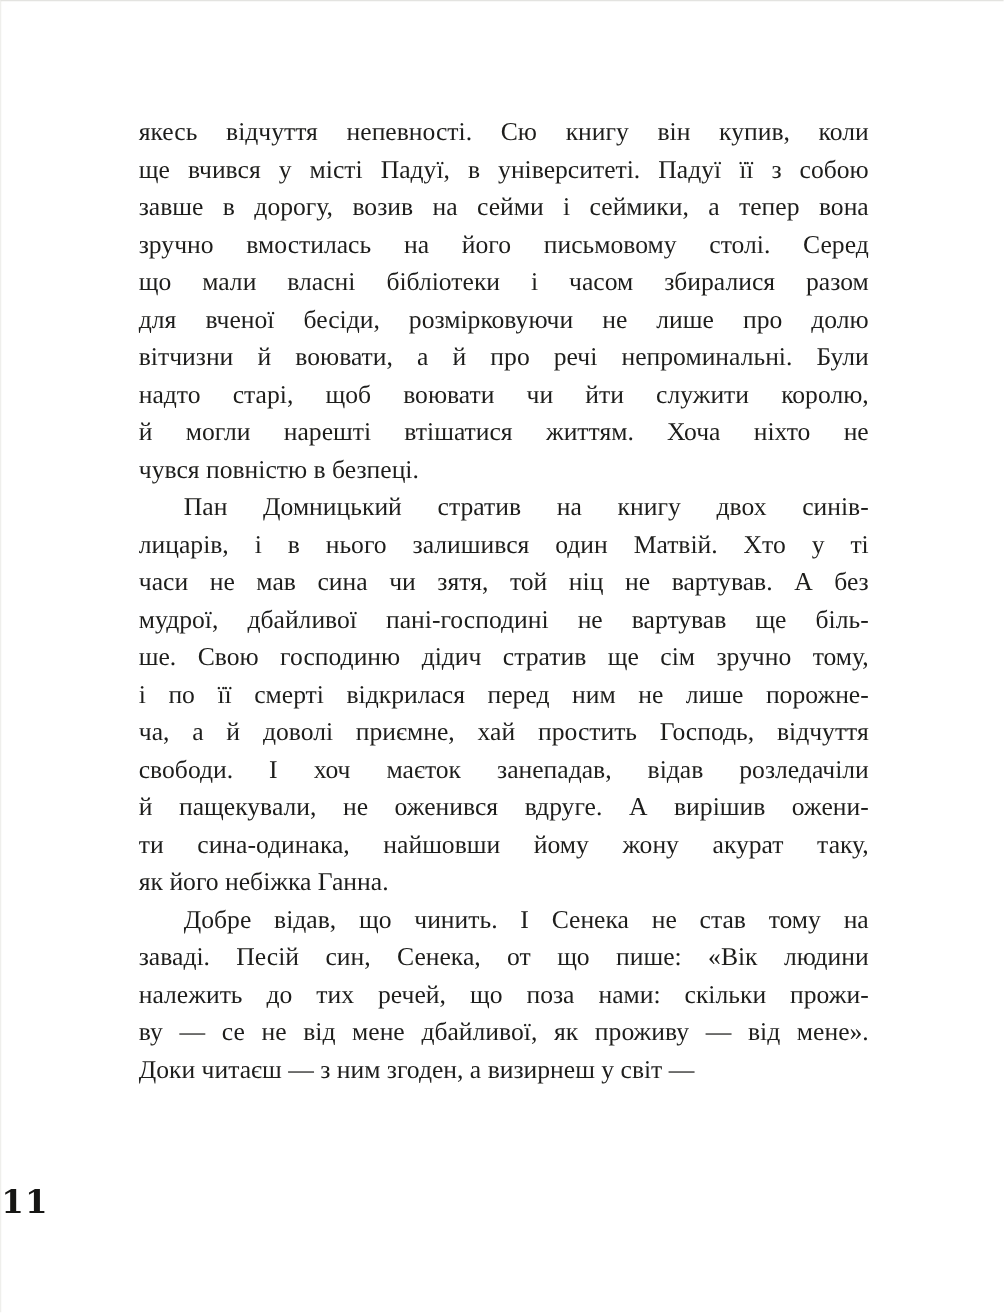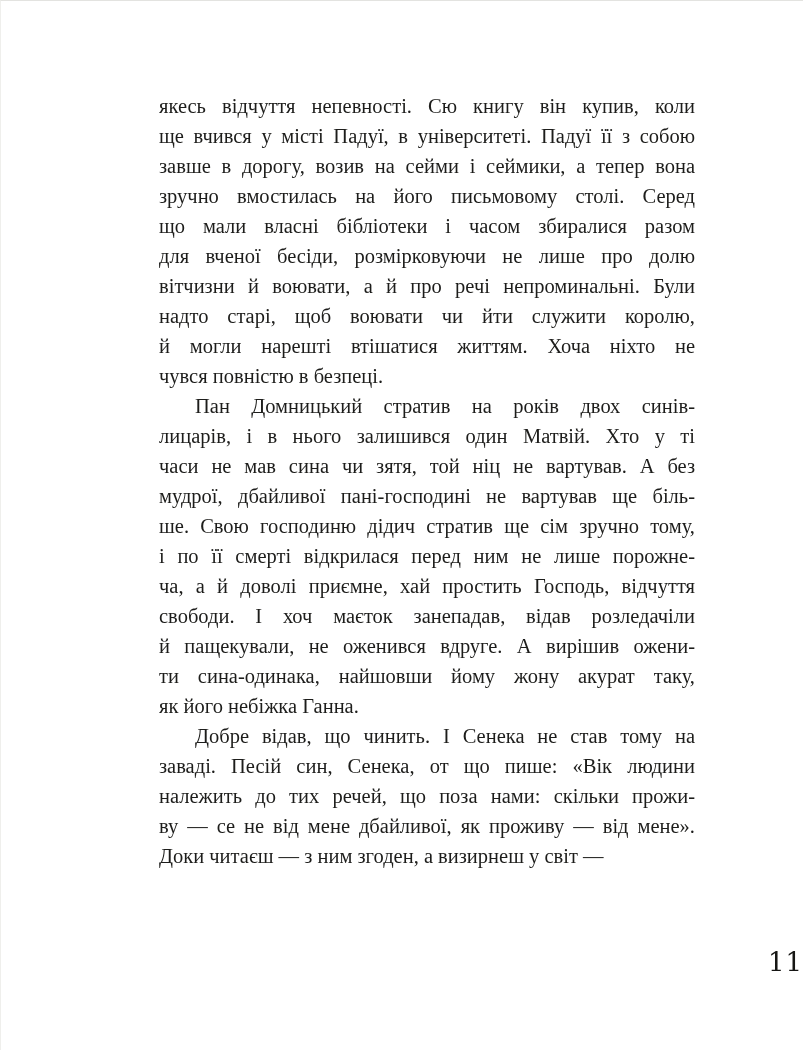--- a/index.html
+++ b/index.html
@@ -24,36 +24,35 @@
     left: 110px;
     top: 90px;
     width: 584px;
     font-size: 20.5px;
     line-height: 30px;
   }
   .paragraph { margin: 0; padding: 0; }
   .line {
     text-align: justify;
     text-align-last: justify;
-    margin-left: 48px;
   }
   .line.last {
     text-align-last: left;
   }
   .line.indent {
     text-indent: 36px;
   }
   .page-number {
     position: absolute;
     left: 0;
     right: 0;
     top: 946px;
-    text-align: right;
+    text-align: left;
     font-size: 26px;
-    font-weight: normal;
+    font-weight: bold;
     font-family: "DejaVu Serif", serif;
     color: #161614;
     letter-spacing: 1px;
   }
 </style>
 </head>
 <body>
 
 <div class="page">
   <div class="text-block">
@@ -63,21 +62,21 @@
         <div class="line">завше в дорогу, возив на сейми і сеймики, а тепер вона</div>
         <div class="line">зручно вмостилась на його письмовому столі. Серед</div>
         <div class="line">що мали власні бібліотеки і часом збиралися разом</div>
         <div class="line">для вченої бесіди, розмірковуючи не лише про долю</div>
         <div class="line">вітчизни й воювати, а й про речі непроминальні. Були</div>
         <div class="line">надто старі, щоб воювати чи йти служити королю,</div>
         <div class="line">й могли нарешті втішатися життям. Хоча ніхто не</div>
         <div class="line last">чувся повністю в безпеці.</div>
       </div>
     <div class="paragraph">
-        <div class="line indent">Пан Домницький стратив на років двох синів-</div>
+        <div class="line indent">Пан Домницький стратив на книгу двох синів-</div>
         <div class="line">лицарів, і в нього залишився один Матвій. Хто у ті</div>
         <div class="line">часи не мав сина чи зятя, той ніц не вартував. А без</div>
         <div class="line">мудрої, дбайливої пані-господині не вартував ще біль-</div>
         <div class="line">ше. Свою господиню дідич стратив ще сім зручно тому,</div>
         <div class="line">і по її смерті відкрилася перед ним не лише порожне-</div>
         <div class="line">ча, а й доволі приємне, хай простить Господь, відчуття</div>
         <div class="line">свободи. І хоч маєток занепадав, відав розледачіли</div>
         <div class="line">й пащекували, не оженився вдруге. А вирішив ожени-</div>
         <div class="line">ти сина-одинака, найшовши йому жону акурат таку,</div>
         <div class="line last">як його небіжка Ганна.</div>

